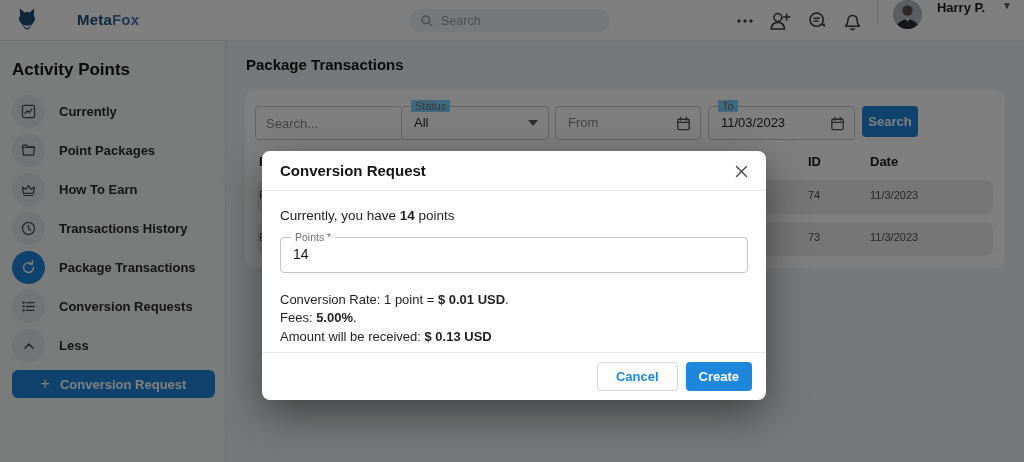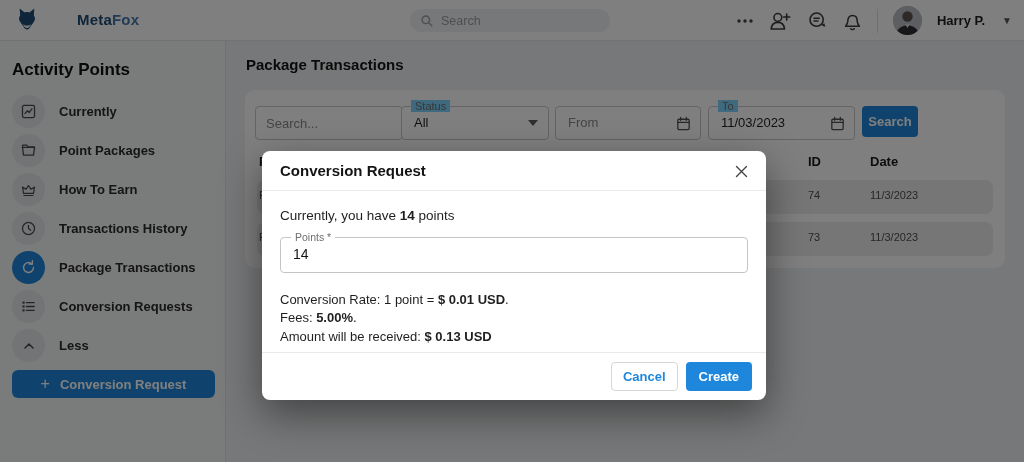--- a/index.html
+++ b/index.html
@@ -8,21 +8,21 @@
   .screen { position:relative; width:1024px; height:462px; background:#eef0f2; overflow:hidden; }
 
   
   .topbar { position:absolute; left:0; top:0; width:1024px; height:41px; background:#ffffff; border-bottom:1px solid #e4e4e4; z-index:1; }
   .brand { position:absolute; left:14px; top:6px; display:flex; align-items:center; gap:6px; }
   .brand-name { font-size:15px; font-weight:700; letter-spacing:.2px; }
   .brand-meta { color:#1c4a74;margin-left:31px; }
   .brand-fox { color:#4779ad; font-weight:600; }
   .top-search { position:absolute; left:410px; top:9px; width:200px; height:23px; background:#eef0f2; border-radius:12px; display:flex; align-items:center; padding:0 10px; gap:7px; }
   .top-search span.ph { font-size:12.5px; color:#9aa0a6; }
-  .top-right { position:absolute; right:12px; top:0; height:41px; display:flex; align-items:center; gap:15px; }
+  .top-right { position:absolute; right:12px; top:0; height:41px; display:flex; gap:15px; }
   .tb-icon { display:flex; align-items:center; justify-content:center; color:#3c3c3c; }
   .tb-divider { width:1px; height:24px; background:#dcdcdc; }
   .avatar { width:29px; height:29px; border-radius:50%; background:#c8ccd0; overflow:hidden; position:relative; }
   .user-name { font-size:13px; font-weight:700; color:#1f1f1f; }
   .user-caret { font-size:10px; color:#555; margin-left:2px; }
 
   
   .sidebar { position:absolute; left:0; top:41px; width:226px; height:421px; background:#f5f6f7; border-right:1px solid #e3e3e3; z-index:1; }
   .sidebar-title { font-size:17px; font-weight:700; color:#111; padding:19px 12px 12px 12px; }
   .side-item { display:flex; align-items:center; gap:14px; padding:3px 12px; height:39px; cursor:pointer; }
@@ -55,21 +55,21 @@
   .modal-close { position:absolute; right:14px; top:9px; width:22px; height:22px; color:#444; display:flex; align-items:center; justify-content:center; cursor:pointer; }
   .modal-body { position:relative; height:160px; }
   .balance { position:absolute; left:18px; top:17px; font-size:13.5px; color:#1f1f1f; }
   .balance b { font-weight:700; }
   .points-fs { position:absolute; left:18px; top:46px; width:468px; height:36px; border:1px solid #c4c4c4; border-radius:4px; }
   .points-fs .notch { position:absolute; top:-7px; left:10px; background:#fff; padding:0 4px; font-size:10.5px; color:#6f6f6f; }
   .points-fs input { position:absolute; left:12px; top:8px; width:430px; border:none; outline:none; font-size:14px; color:#141414; font-family:inherit; background:transparent; }
   .info { position:absolute; left:18px; top:100px; font-size:13px; color:#1f1f1f; line-height:1.42; }
   .info b { font-weight:700; }
   .modal-footer { position:absolute; left:0; bottom:0; width:100%; height:48px; border-top:1px solid #e9e9e9; display:flex; align-items:center; justify-content:flex-end; gap:8px; padding:0 14px; }
-  .btn-cancel { height:29px; padding:0 11px; background:#fff; border:1px solid #d6d6d6; border-radius:4px; color:#1e87dc; font-size:13px; font-weight:700; cursor:pointer; font-family:inherit; }
+  .btn-cancel { height:29px; padding:0 18px; background:#fff; border:1px solid #d6d6d6; border-radius:4px; color:#1e87dc; font-size:13px; font-weight:700; cursor:pointer; font-family:inherit; }
   .btn-create { height:29px; padding:0 13px; background:#1e87dc; border:none; border-radius:4px; color:#fff; font-size:13px; font-weight:700; cursor:pointer; font-family:inherit; }
   svg { display:block; }
 </style>
 </head>
 <body>
 
 <div class="screen">
 
   <div class="topbar">
     <div class="brand">

